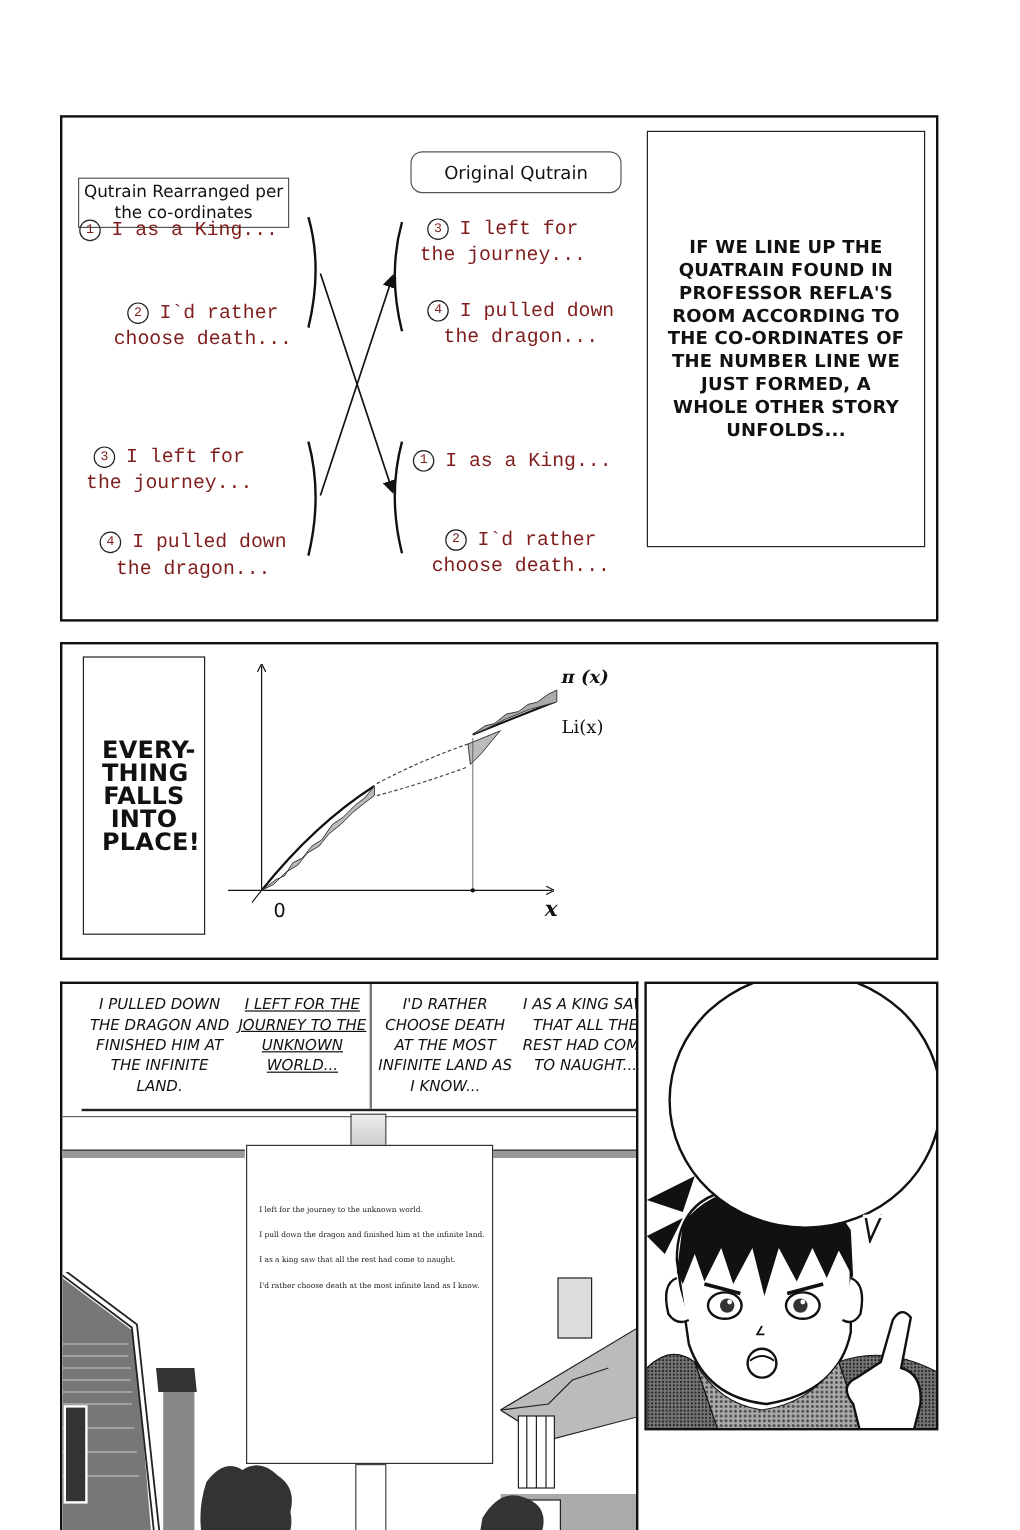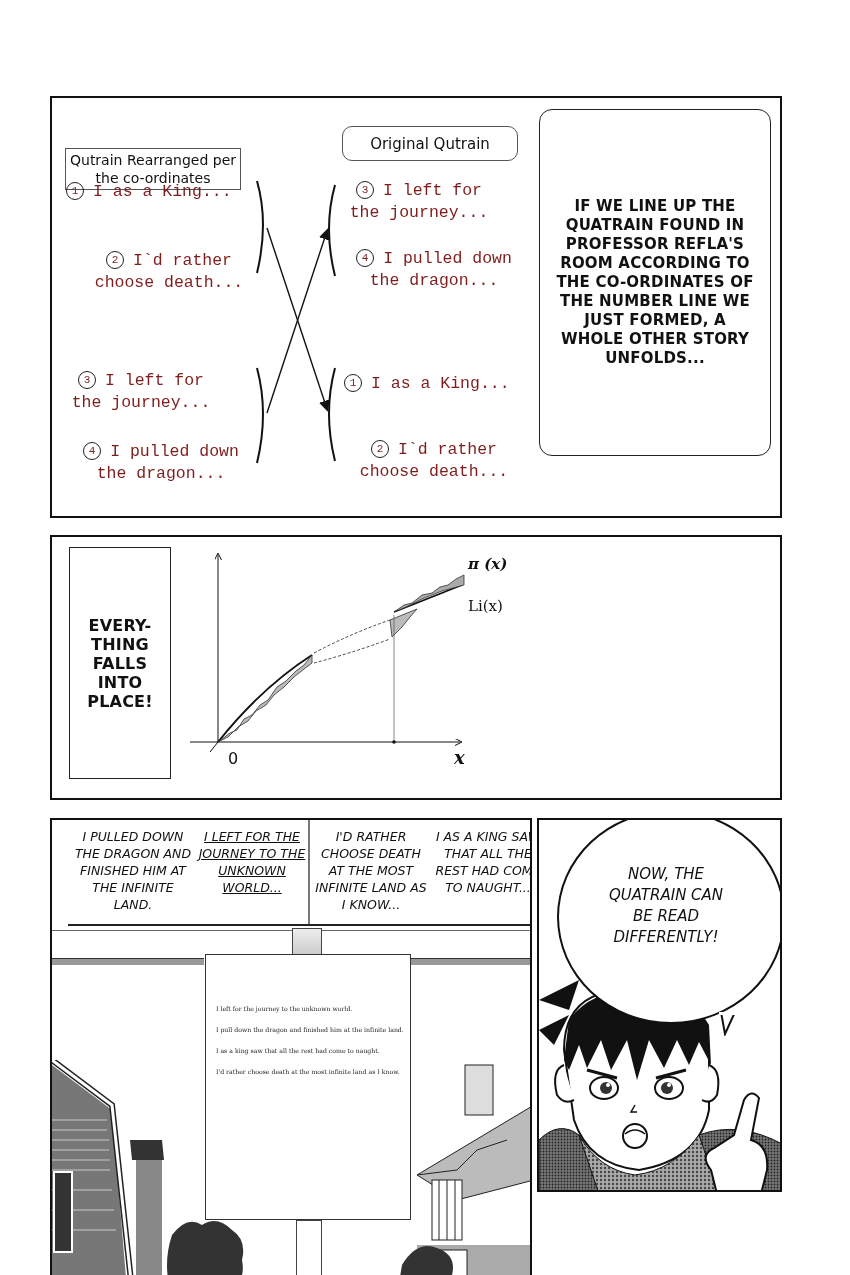--- a/index.html
+++ b/index.html
@@ -66,29 +66,29 @@
       </marker>
     </defs>
     <path d="M10,8 Q22,50 10,100" stroke="#111" stroke-width="2" fill="none"></path>
     <path d="M10,195 Q22,240 10,290" stroke="#111" stroke-width="2" fill="none"></path>
     <path d="M88,12 Q76,55 88,103" stroke="#111" stroke-width="2" fill="none"></path>
     <path d="M88,195 Q76,240 88,288" stroke="#111" stroke-width="2" fill="none"></path>
     <line x1="20" y1="55" x2="80" y2="236" stroke="#111" stroke-width="1.4" marker-end="url(#ah)"></line>
     <line x1="20" y1="240" x2="80" y2="58" stroke="#111" stroke-width="1.4" marker-end="url(#ah)"></line>
   </svg>
 
-  <div class="box" style="left:487px; top:11px; width:232px; height:347px; display:flex; align-items:center; justify-content:center;border-radius:13px;">
+  <div class="box" style="left:487px; top:11px; width:232px; height:347px; display:flex; align-items:center; justify-content:center;">
     <div class="caps" style="font-size:15px; line-height:19px; width:200px;">IF WE LINE UP THE QUATRAIN FOUND IN PROFESSOR REFLA'S ROOM ACCORDING TO THE CO-ORDINATES OF THE NUMBER LINE WE JUST FORMED, A WHOLE OTHER STORY UNFOLDS...</div>
   </div>
 </div>
 
 <div class="panel" style="left:50px; top:535px; width:732px; height:265px;">
 
   <div class="box" style="left:17px; top:10px; width:102px; height:232px; display:flex; align-items:center; justify-content:center;">
-    <div class="caps" style="font-size:16px; line-height:19px; width:70px;">EVERY- THING FALLS INTO PLACE!</div>
+    <div class="caps" style="font-size:20px; line-height:19px; width:70px;">EVERY- THING FALLS INTO PLACE!</div>
   </div>
 
   <svg class="abs" style="left:130px; top:10px;" width="360" height="240" viewBox="0 0 360 240">
     <defs>
       <marker id="ah2" markerWidth="7" markerHeight="7" refX="5" refY="3.5" orient="auto">
         <path d="M0,0 L7,3.5 L0,7" fill="none" stroke="#111" stroke-width="1"></path>
       </marker>
     </defs>
 
     <line x1="36" y1="195" x2="36" y2="8" stroke="#111" stroke-width="1" marker-end="url(#ah2)"></line>
@@ -225,14 +225,13 @@
 
     <path d="M178,224 L172,200 Q160,185 175,178 L195,165 L205,130 Q212,118 220,128 L212,170 Q230,175 228,200 L222,224 Z" fill="#fff" stroke="#111" stroke-width="2"></path>
   </svg>
 
   <div class="bubble" style="left:18px; top:-10px; width:224px; height:210px;">
   </div>
   <svg class="abs" style="left:180px; top:192px;" width="20" height="24" viewBox="0 0 20 24">
     <path d="M2,0 L6,22 L16,0" fill="#fff" stroke="#111" stroke-width="2"></path>
     <rect x="0" y="0" width="18" height="3" fill="#fff"></rect>
   </svg>
-  <div class="abs italic-caps" style="left:62px; top:44px; width:130px; font-size:15px; line-height:21px;">NOW, THE QUATRAIN CAN BE READ DIFFERENTLY!</div>
 </div>
 
 </body></html>

